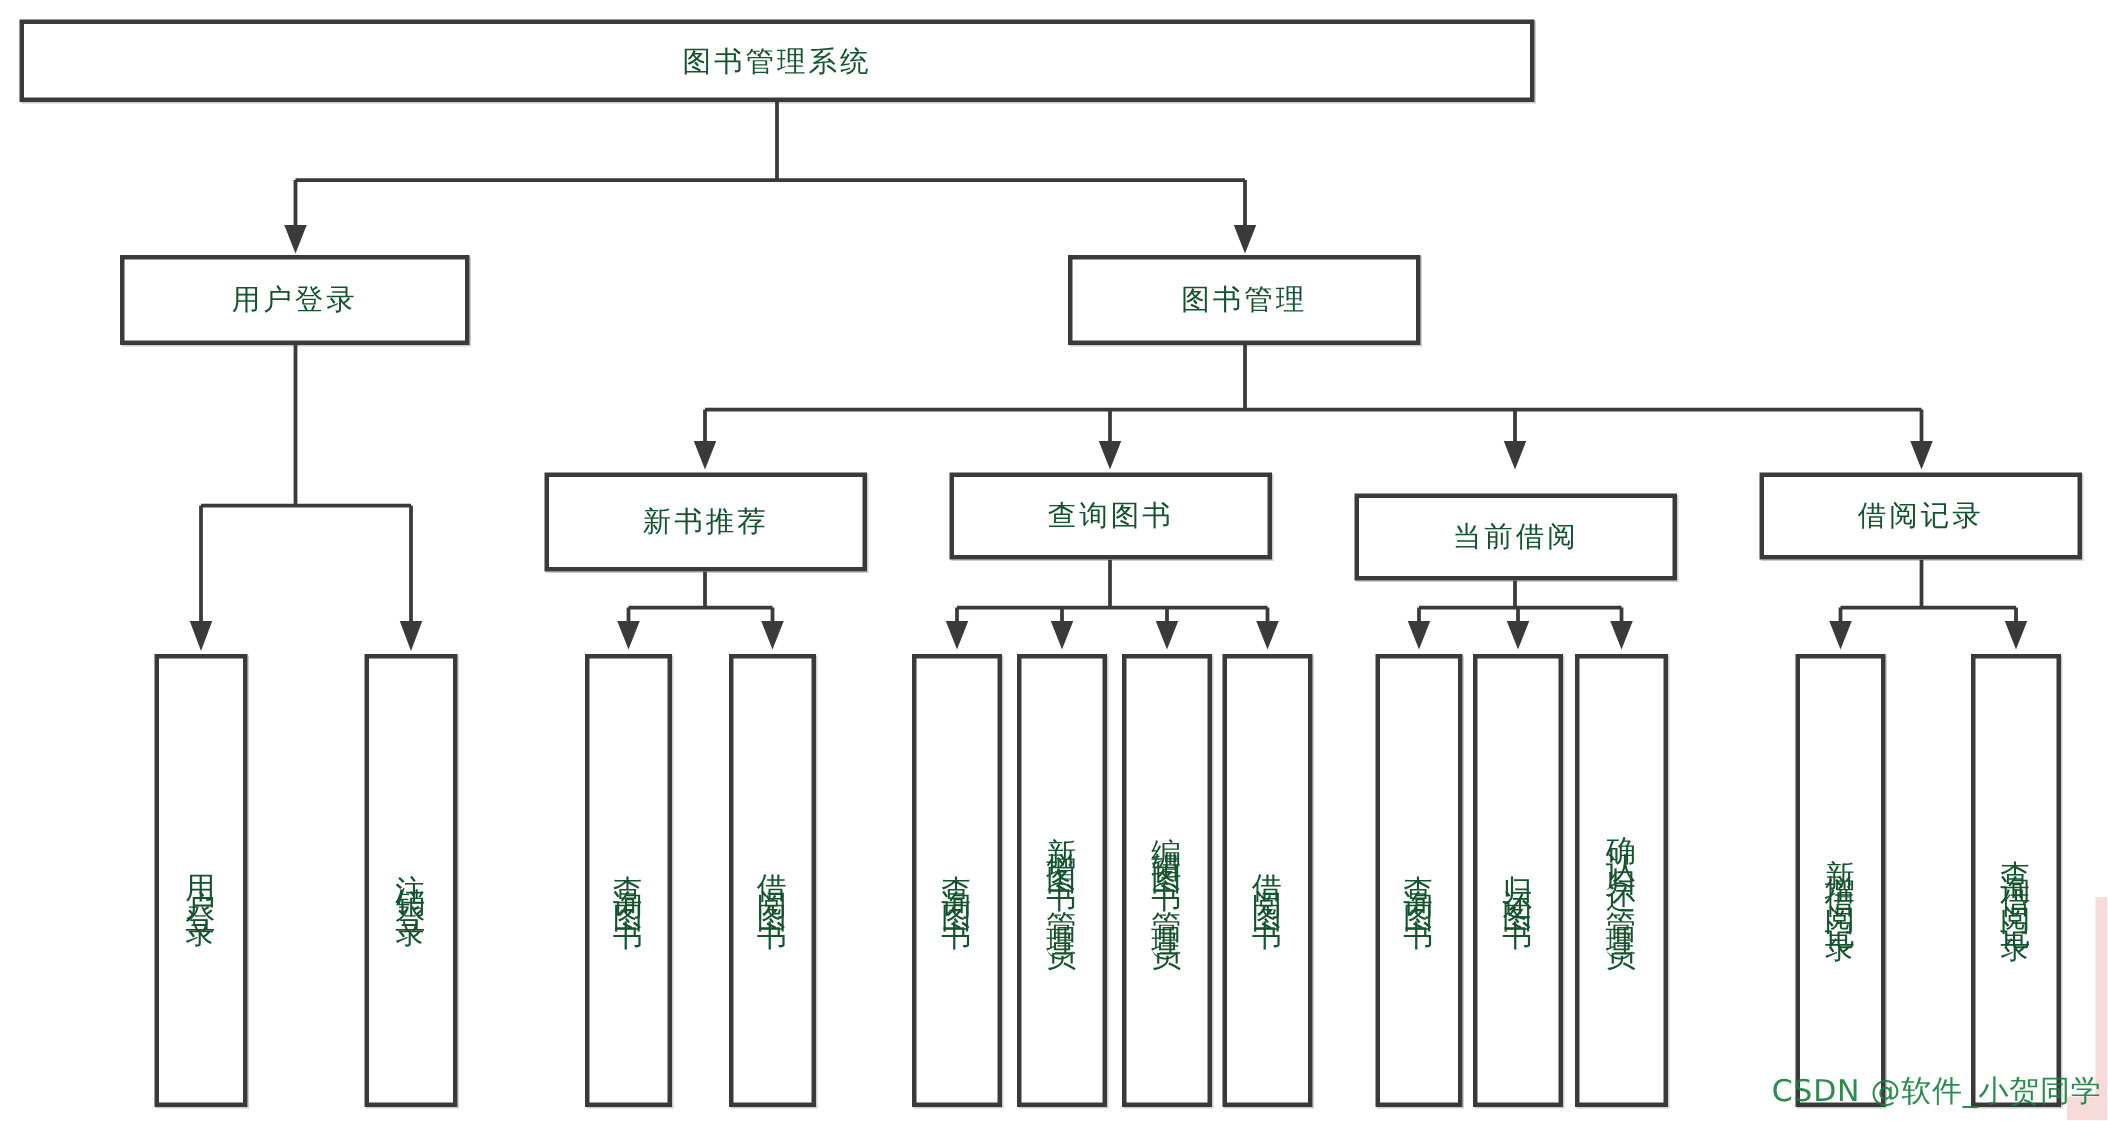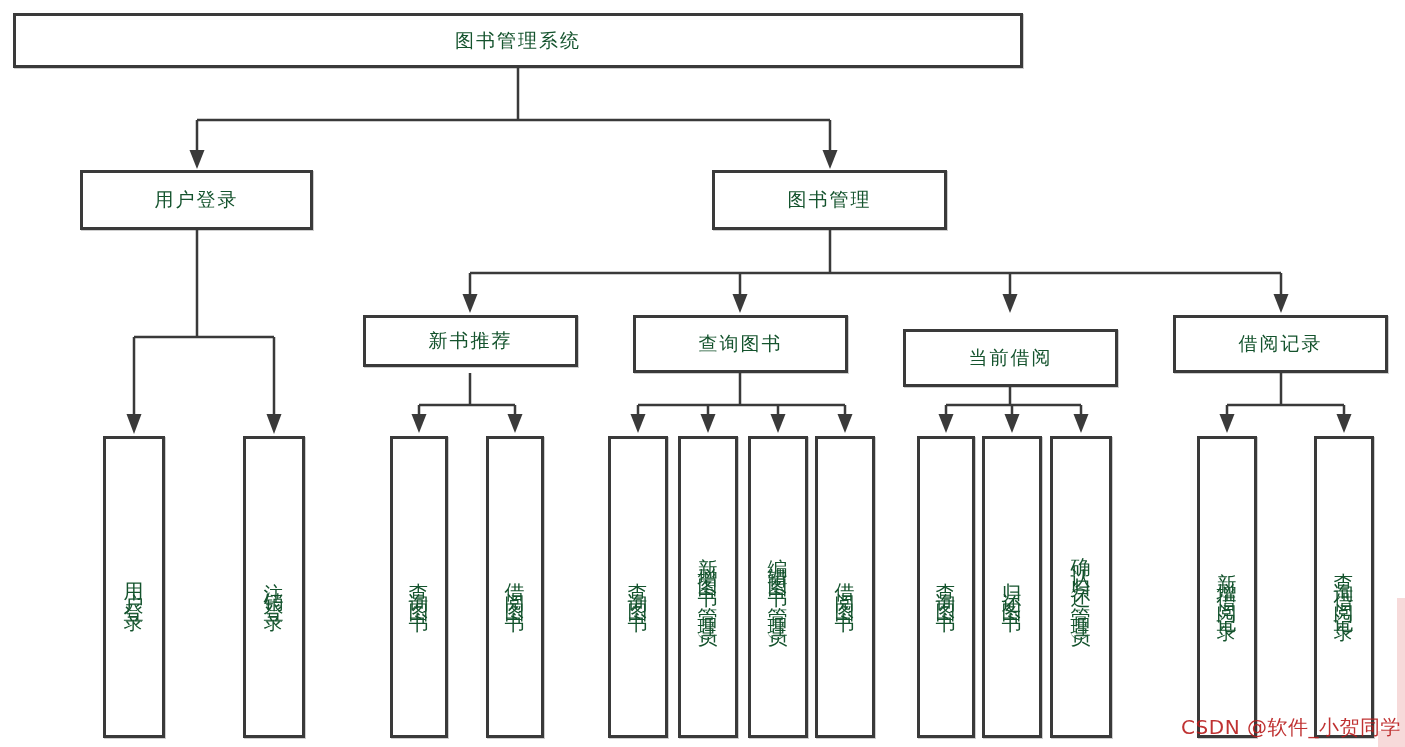--- a/index.html
+++ b/index.html
@@ -54,21 +54,21 @@
     font-size: 20px;
     letter-spacing: 10px;
     line-height: 1;
     white-space: nowrap;
   }
   .watermark {
     position: absolute;
     top: 714px;
     right: 4px;
     font-size: 20px;
-    color: #b91c1c;
+    color: #15803d;
     letter-spacing: 0.5px;
     white-space: nowrap;
     z-index: 5;
     opacity: 0.9;
   }
   .wm-accent {
     position: absolute;
     background: #f7dada;
     z-index: 4;
   }
@@ -118,21 +118,21 @@
     <span>图书管理系统</span>
   </div>
 
   <div class="box h" style="left:80px; top:170px; width:233px; height:60px">
     <span>用户登录</span>
   </div>
   <div class="box h" style="left:712px; top:170px; width:235px; height:60px">
     <span>图书管理</span>
   </div>
 
-  <div class="box h" style="left:363px; top:315px; width:215px; height:52px">
+  <div class="box h" style="left:363px; top:315px; width:215px; height:66px">
     <span>新书推荐</span>
   </div>
   <div class="box h" style="left:633px; top:315px; width:215px; height:58px">
     <span>查询图书</span>
   </div>
   <div class="box h" style="left:903px; top:329px; width:215px; height:58px">
     <span>当前借阅</span>
   </div>
   <div class="box h" style="left:1173px; top:315px; width:215px; height:58px">
     <span>借阅记录</span>

